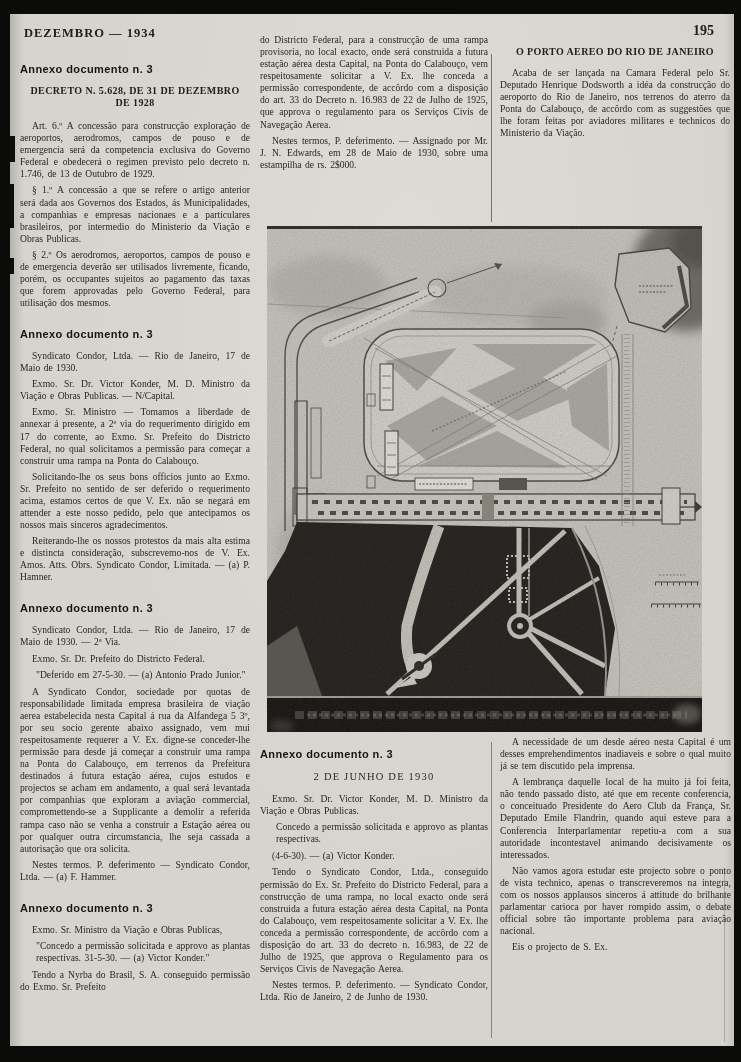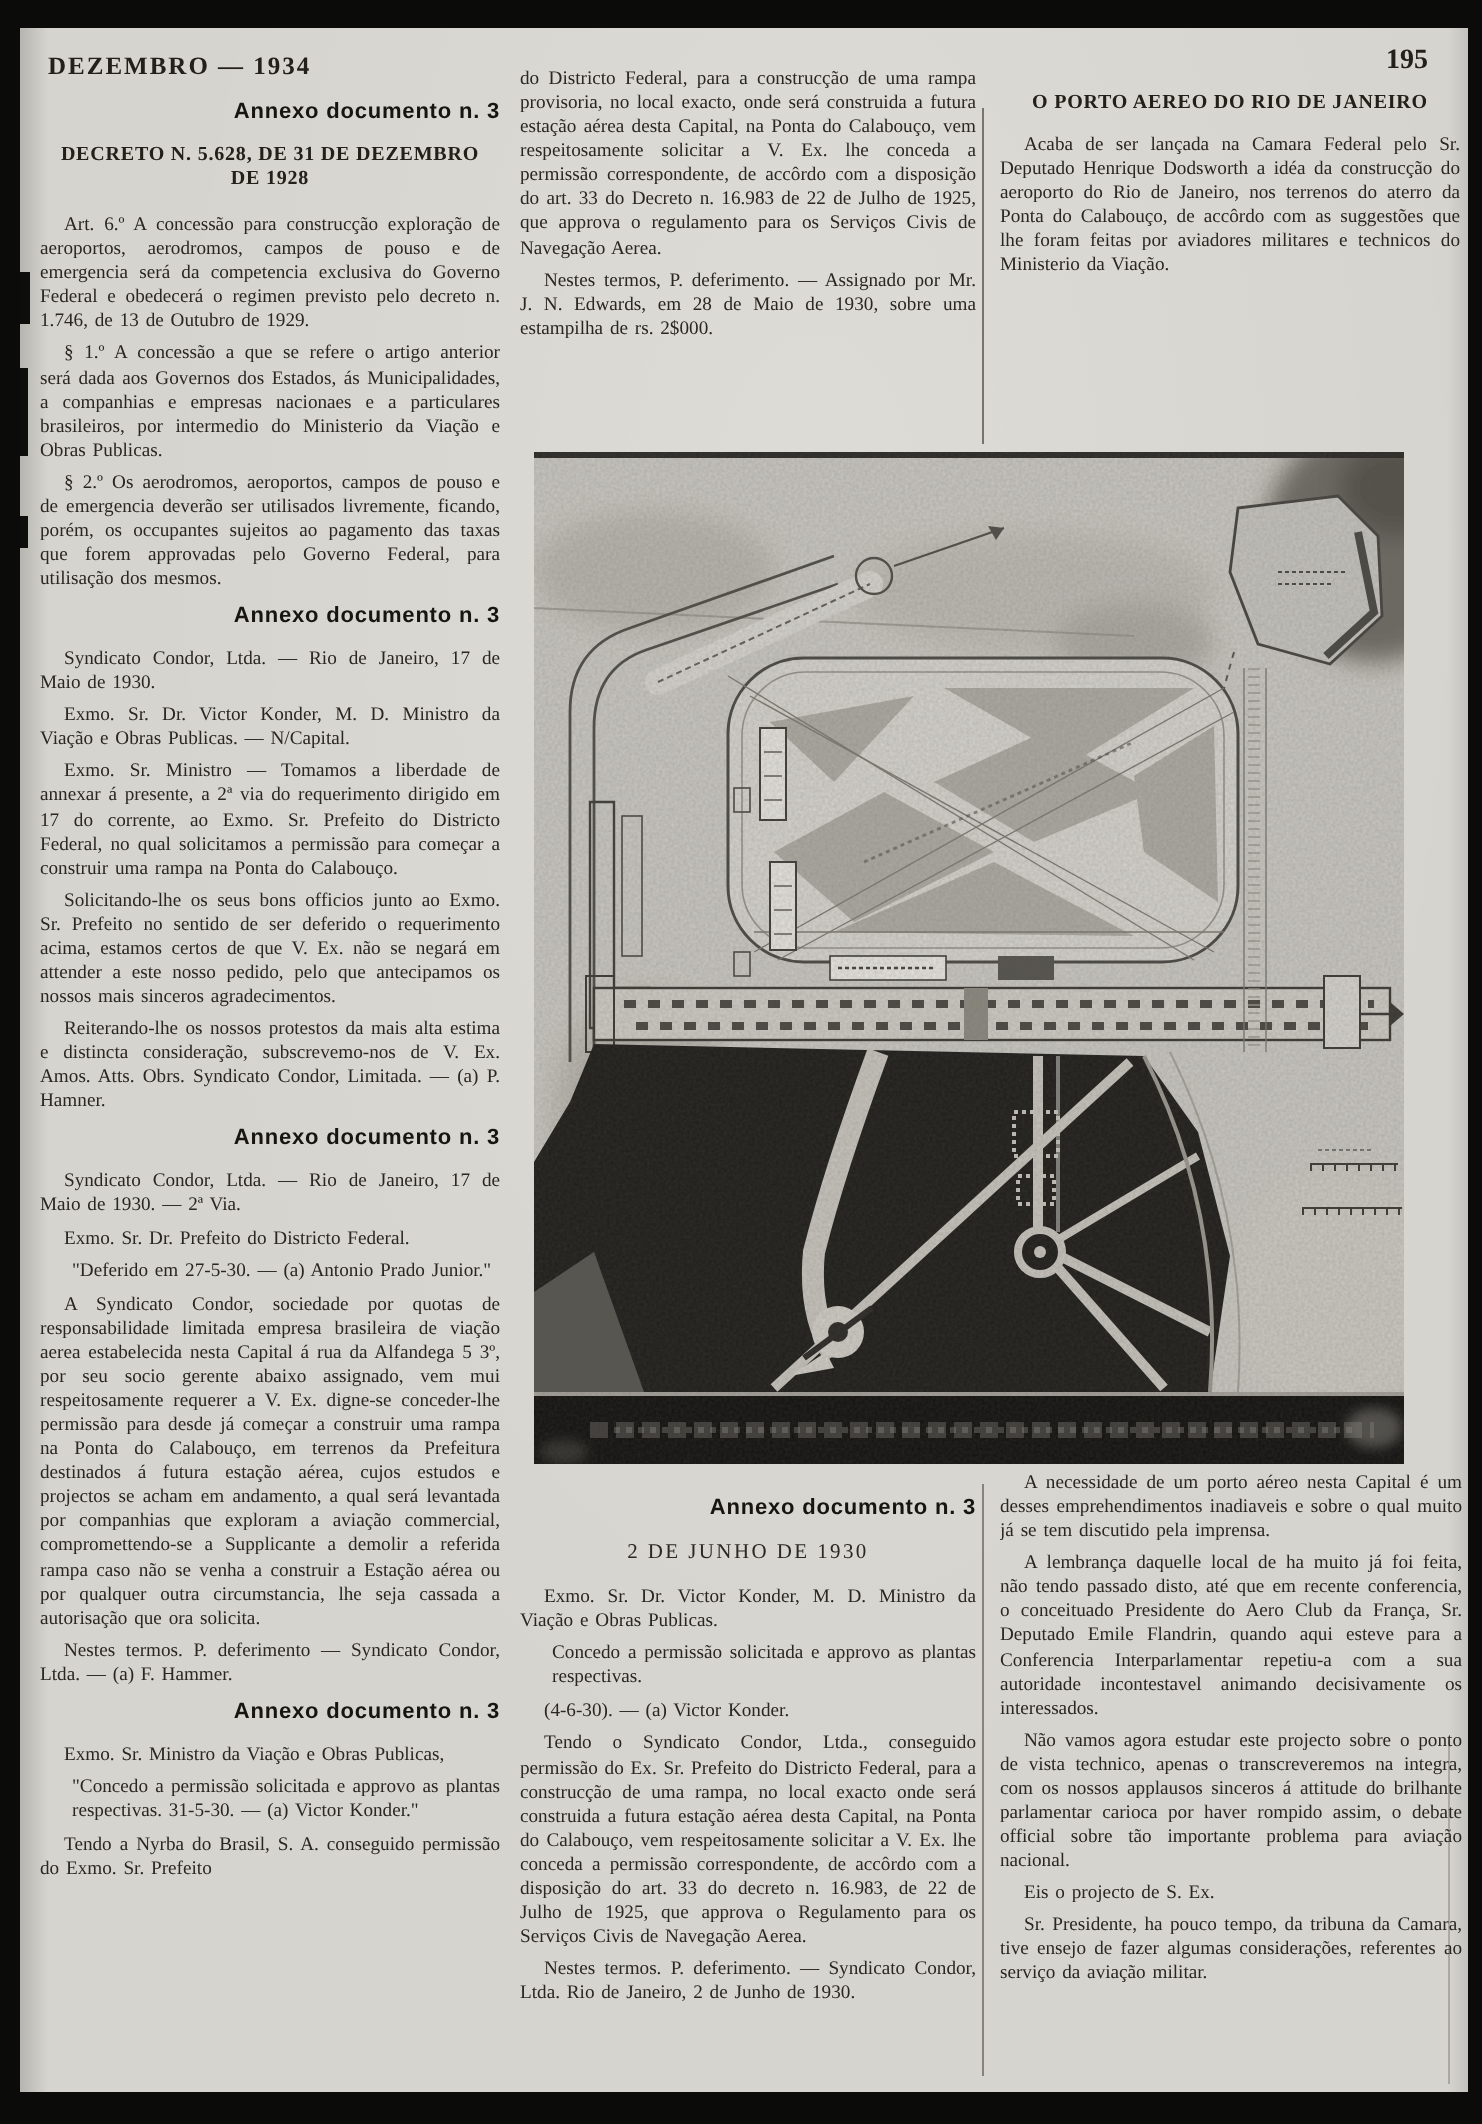--- a/index.html
+++ b/index.html
@@ -22,21 +22,21 @@
   .col1{left:10px;top:30px;width:230px;height:1000px;overflow:hidden;}
   .col2top{left:250px;top:20px;width:228px;height:178px;overflow:hidden;}
   .col3top{left:490px;top:30px;width:230px;height:180px;overflow:hidden;}
   .col2bot{left:250px;top:730px;width:228px;height:300px;overflow:hidden;}
   .col3bot{left:490px;top:722px;width:231px;height:306px;overflow:hidden;}
   .para{margin:0 0 4px 0;text-indent:12px;word-spacing:1px;}
   .para.noindent{text-indent:0;}
   .quote{margin:3px 0 5px 16px;text-indent:0;word-spacing:1px;}
   .h-annexo{
     font-family:"Liberation Sans", sans-serif;font-weight:bold;font-size:11px;
-    text-align:right;letter-spacing:.4px;color:#17150f;margin:6px 0 8px 0;text-indent:0;
+    text-align:left;letter-spacing:.4px;color:#17150f;margin:19px 0 8px 0;text-indent:0;
   }
   .h-doc{
     font-family:"Liberation Sans", sans-serif;font-weight:bold;font-size:12px;
     text-align:center;letter-spacing:.8px;color:#15130e;margin:4px 0 10px 0;
   }
   .subhead{font-weight:bold;font-size:10px;text-align:center;margin:2px 8px 10px 8px;letter-spacing:.4px;color:#23201a;text-indent:0;}
   .subhead2{font-size:10.5px;text-align:center;margin:2px 0 10px 0;letter-spacing:1.2px;color:#2b2822;text-indent:0;}
   .subhead-sm{font-size:8.6px;text-align:center;margin:0 14px 9px 14px;letter-spacing:.6px;color:#35322b;text-indent:0;}
   .rule-v{position:absolute;width:1px;background:#77746c;}
   .rule-a{left:481px;top:40px;height:168px;}
@@ -242,20 +242,19 @@
     <p class="h-annexo" style="margin-top:4px;">Annexo documento n. 3</p>
     <p class="subhead2">2 DE JUNHO DE 1930</p>
     <p class="para">Exmo. Sr. Dr. Victor Konder, M. D. Ministro da Viação e Obras Publicas.</p>
     <p class="quote">Concedo a permissão solicitada e approvo as plantas respectivas.</p>
     <p class="para">(4-6-30). — (a) Victor Konder.</p>
     <p class="para">Tendo o Syndicato Condor, Ltda., conseguido permissão do Ex. Sr. Prefeito do Districto Federal, para a construcção de uma rampa, no local exacto onde será construida a futura estação aérea desta Capital, na Ponta do Calabouço, vem respeitosamente solicitar a V. Ex. lhe conceda a permissão correspondente, de accôrdo com a disposição do art. 33 do decreto n. 16.983, de 22 de Julho de 1925, que approva o Regulamento para os Serviços Civis de Navegação Aerea.</p>
     <p class="para">Nestes termos. P. deferimento. — Syndicato Condor, Ltda. Rio de Janeiro, 2 de Junho de 1930.</p>
   </div>
 
   <div class="col col3bot">
-    <p class="para">A necessidade de um porto aéreo nesta Capital é um desses emprehendimentos inadiaveis e sobre o qual muito já se tem discutido pela imprensa.</p>
+    <p class="para">A necessidade de um desde aéreo nesta Capital é um desses emprehendimentos inadiaveis e sobre o qual muito já se tem discutido pela imprensa.</p>
     <p class="para">A lembrança daquelle local de ha muito já foi feita, não tendo passado disto, até que em recente conferencia, o conceituado Presidente do Aero Club da França, Sr. Deputado Emile Flandrin, quando aqui esteve para a Conferencia Interparlamentar repetiu-a com a sua autoridade incontestavel animando decisivamente os interessados.</p>
     <p class="para">Não vamos agora estudar este projecto sobre o ponto de vista technico, apenas o transcreveremos na integra, com os nossos applausos sinceros á attitude do brilhante parlamentar carioca por haver rompido assim, o debate official sobre tão importante problema para aviação nacional.</p>
     <p class="para">Eis o projecto de S. Ex.</p>
-    <p class="para">Sr. Presidente, ha pouco tempo, da tribuna da Camara, tive ensejo de fazer algumas considerações, referentes ao serviço da aviação militar.</p>
   </div>
 
 </div>
 
 </body></html>

